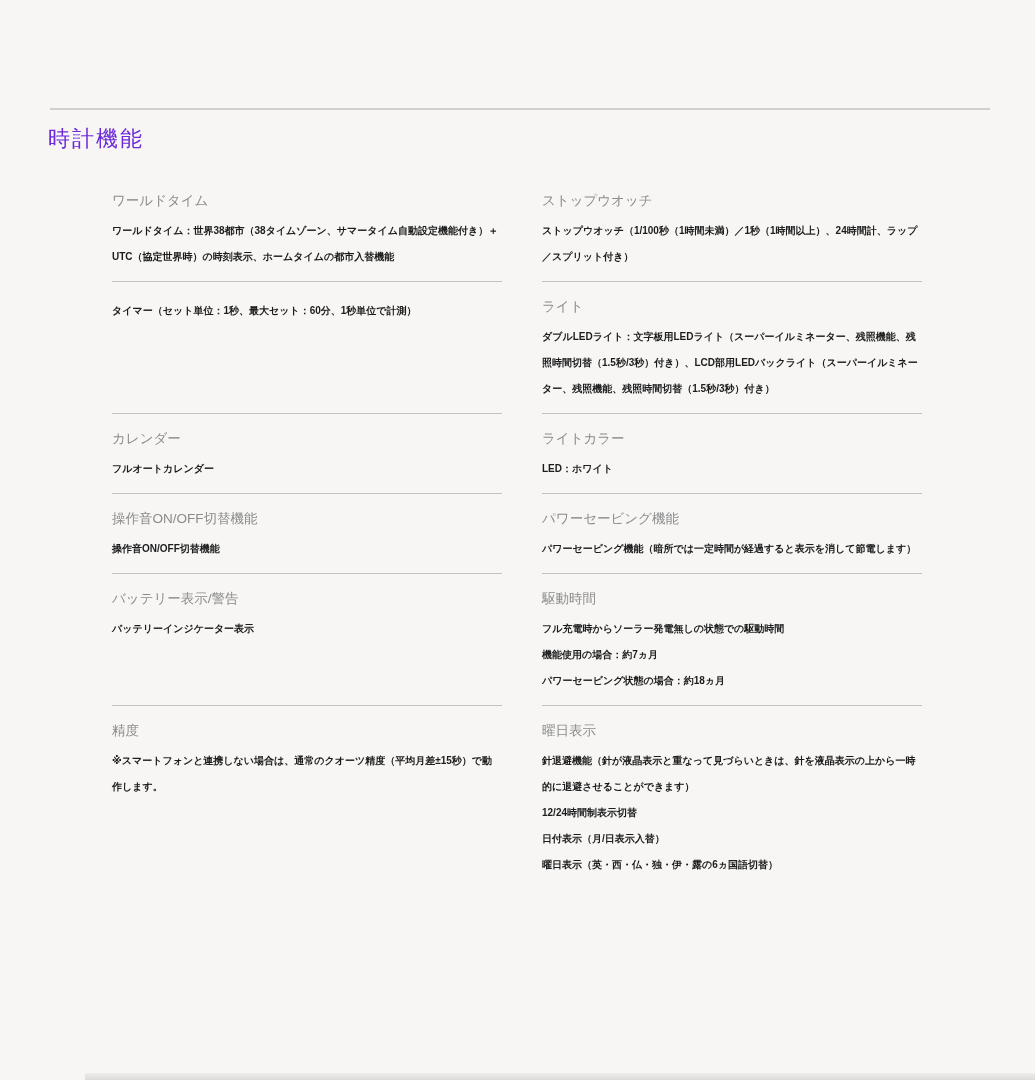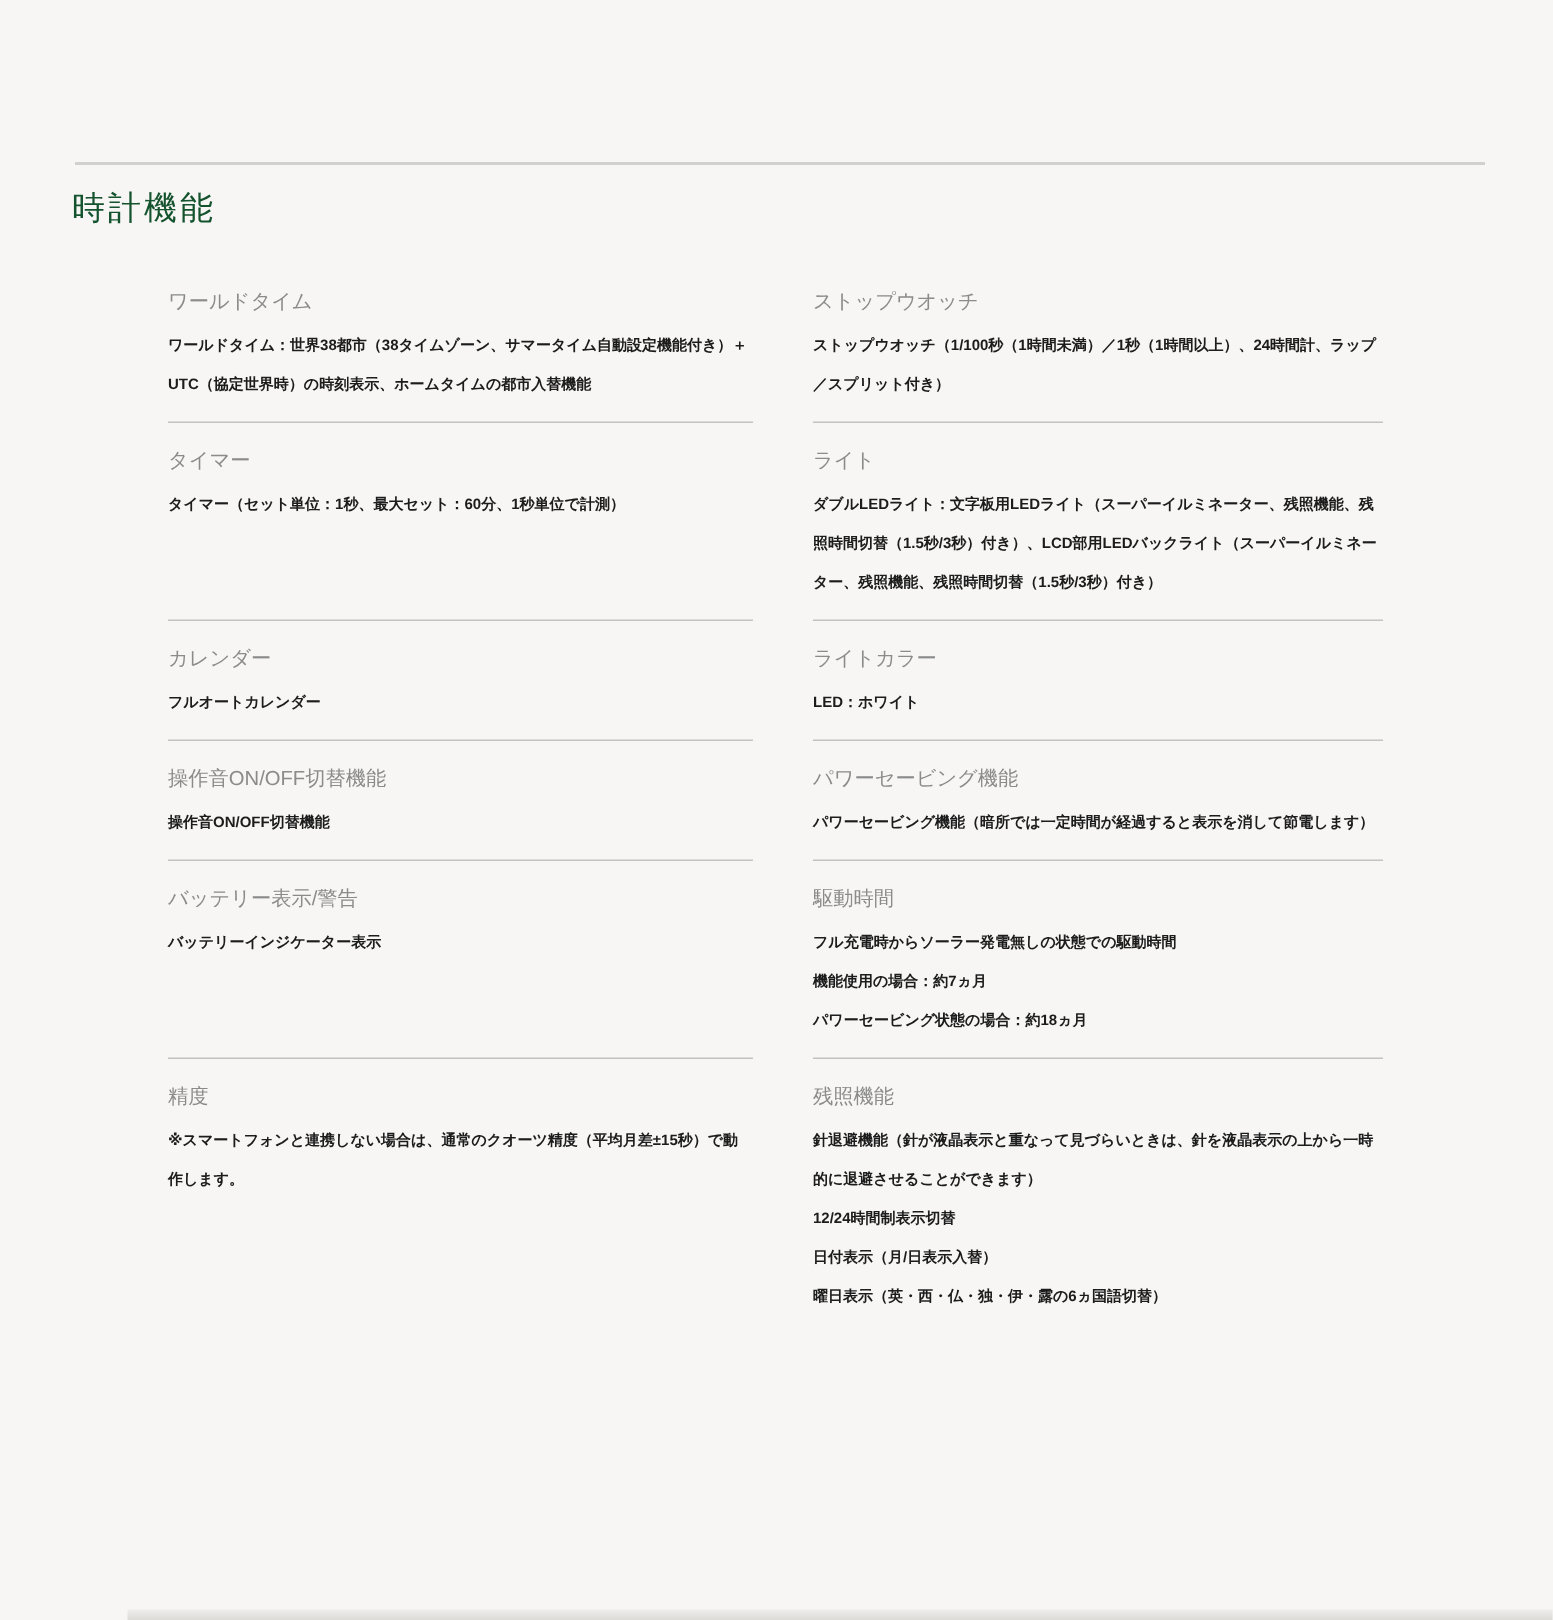--- a/index.html
+++ b/index.html
@@ -8,21 +8,21 @@
     background:#f7f6f5;
     font-family:"Liberation Sans","DejaVu Sans",sans-serif;
     -webkit-font-smoothing:antialiased;
   }
   .top-rule{
     position:absolute;left:50px;right:45px;top:108px;height:0;
     border-top:2px solid #d2d0ce;
   }
   h1.page-title{
     position:absolute;left:48px;top:124px;margin:0;
-    font-size:22px;font-weight:500;color:#14532d;letter-spacing:2px;
+    font-size:22px;font-weight:500;color:#6d28d9;letter-spacing:2px;
   }
   .spec-grid{
     position:absolute;left:112px;top:176px;width:810px;
     display:grid;grid-template-columns:390px 380px;column-gap:40px;
   }
   .cell{
     padding:16px 0 11px 0;
     border-bottom:1px solid #c4c2c0;
   }
   .cell.no-border{border-bottom:none;}
@@ -50,21 +50,20 @@
   <div class="cell">
     <p class="label">ワールドタイム</p>
     <p class="text">ワールドタイム：世界38都市（38タイムゾーン、サマータイム自動設定機能付き）＋UTC（協定世界時）の時刻表示、ホームタイムの都市入替機能</p>
   </div>
   <div class="cell">
     <p class="label">ストップウオッチ</p>
     <p class="text">ストップウオッチ（1/100秒（1時間未満）／1秒（1時間以上）、24時間計、ラップ／スプリット付き）</p>
   </div>
 
   <div class="cell">
-    <p class="label">タイマー</p>
     <p class="text">タイマー（セット単位：1秒、最大セット：60分、1秒単位で計測）</p>
   </div>
 
   <div class="cell">
     <p class="label">ライト</p>
     <p class="text">ダブルLEDライト：文字板用LEDライト（スーパーイルミネーター、残照機能、残照時間切替（1.5秒/3秒）付き）、LCD部用LEDバックライト（スーパーイルミネーター、残照機能、残照時間切替（1.5秒/3秒）付き）</p>
   </div>
   <div class="cell">
     <p class="label">カレンダー</p>
     <p class="text">フルオートカレンダー</p>
@@ -93,21 +92,21 @@
     <p class="text">フル充電時からソーラー発電無しの状態での駆動時間</p>
     <p class="text">機能使用の場合：約7ヵ月</p>
     <p class="text">パワーセービング状態の場合：約18ヵ月</p>
   </div>
   <div class="cell no-border">
     <p class="label">精度</p>
     <p class="text">※スマートフォンと連携しない場合は、通常のクオーツ精度（平均月差±15秒）で動作します。</p>
   </div>
 
   <div class="cell no-border">
-    <p class="label">残照機能</p>
+    <p class="label">曜日表示</p>
     <p class="text">針退避機能（針が液晶表示と重なって見づらいときは、針を液晶表示の上から一時的に退避させることができます）</p>
     <p class="text">12/24時間制表示切替</p>
     <p class="text">日付表示（月/日表示入替）</p>
     <p class="text">曜日表示（英・西・仏・独・伊・露の6ヵ国語切替）</p>
   </div>
   <div class="cell no-border"></div>
 
 </div>
 
 <div class="bottom-blur"></div>

